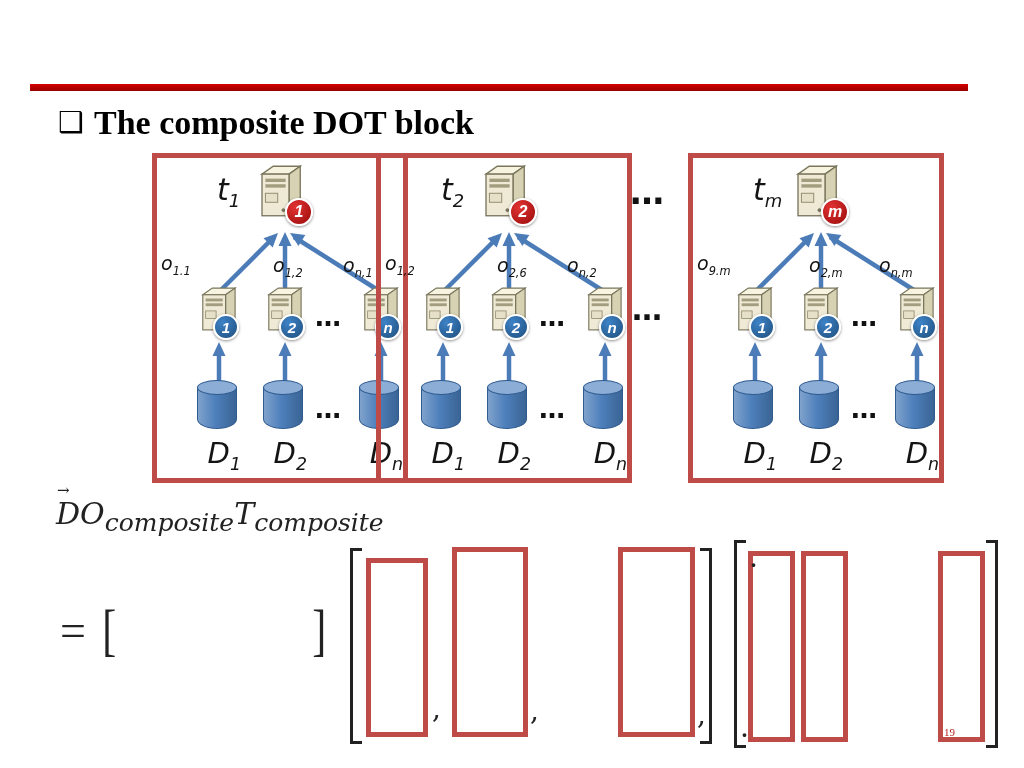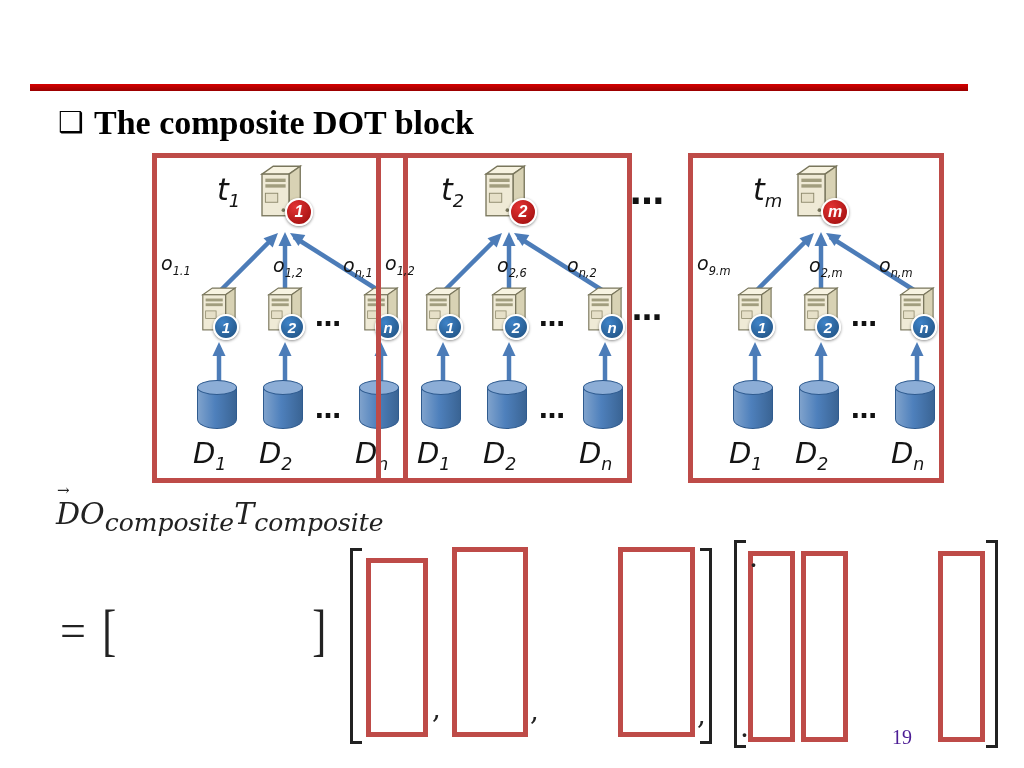--- a/index.html
+++ b/index.html
@@ -16,21 +16,21 @@
 
   
   .dot-box{position:absolute;top:153px;width:256px;height:330px;border:5px solid #BE4B48;box-sizing:border-box}
   #box1{left:152px}#box2{left:376px}#box3{left:688px}
   .arrows{position:absolute;left:0;top:0;width:100%;height:100%}
 
   .lbl{position:absolute;font-style:italic;font-size:19px;font-family:"DejaVu Sans",sans-serif;color:#141414;white-space:nowrap}
   .lbl sub{font-size:.6em}
   .t-label{left:60px;top:14px;font-size:30px}
   .o1{left:4px;top:94px}.o2{left:116px;top:96px}.o3{left:186px;top:96px}
-  .d-lbl{top:278px;font-size:29px;width:48px;text-align:left}
+  .d-lbl{top:278px;font-size:29px;width:48px;text-align:right}
   .d1{left:36px}.d2{left:102px}.d3{left:198px}
 
   .srv{position:absolute}
   .srv-top{left:100px;top:6px;width:46px;height:54px}
   .s1{left:42px;top:128px}.s2{left:108px;top:128px}.s3{left:204px;top:128px}
   .s1,.s2,.s3{width:38px;height:46px}
 
   .badge,.badge-top{position:absolute;border-radius:50%;display:flex;align-items:center;justify-content:center;color:#fff;font:italic 700 15px "Liberation Sans",sans-serif;border:2px solid #fff;box-shadow:0 1px 3px rgba(0,0,0,.45);box-sizing:border-box}
   .badge{width:26px;height:26px;background:radial-gradient(circle at 35% 30%,#3E83C8,#1E4E7C)}
   .badge-top{width:28px;height:28px;background:radial-gradient(circle at 35% 30%,#E23333,#990a0a);font-size:16px;left:128px;top:40px}
@@ -78,21 +78,21 @@
   #col6{left:938px;top:551px;width:47px;height:191px}
 
   .comma{position:absolute;font:28px "DejaVu Serif",serif;color:#222}
   #comma1{left:432px;top:692px}
   #comma2{left:530px;top:694px}
   #comma3{left:697px;top:698px}
   .mdot{position:absolute;font:700 20px "DejaVu Serif",serif;color:#222}
   #mdot1{left:750px;top:548px}
   #mdot2{left:741px;top:718px}
 
-  #page-num{position:absolute;left:892px;top:726px;font-size:20px;color:#4c1d95}
+  #page-num{position:absolute;left:944px;top:726px;font-size:11px;color:#b91c1c}
 </style>
 </head>
 <body>
 
 <div id="slide">
 
   <svg width="0" height="0" style="position:absolute" aria-hidden="true">
     <symbol id="srv-icon" viewBox="0 0 40 48">
       <polygon points="4,9 14,2 38,2 28,9" fill="#F7F3E1" stroke="#79765C" stroke-width="1.2"></polygon>
       <polygon points="28,9 38,2 38,39 28,46" fill="#D8D2B4" stroke="#79765C" stroke-width="1.2"></polygon>

